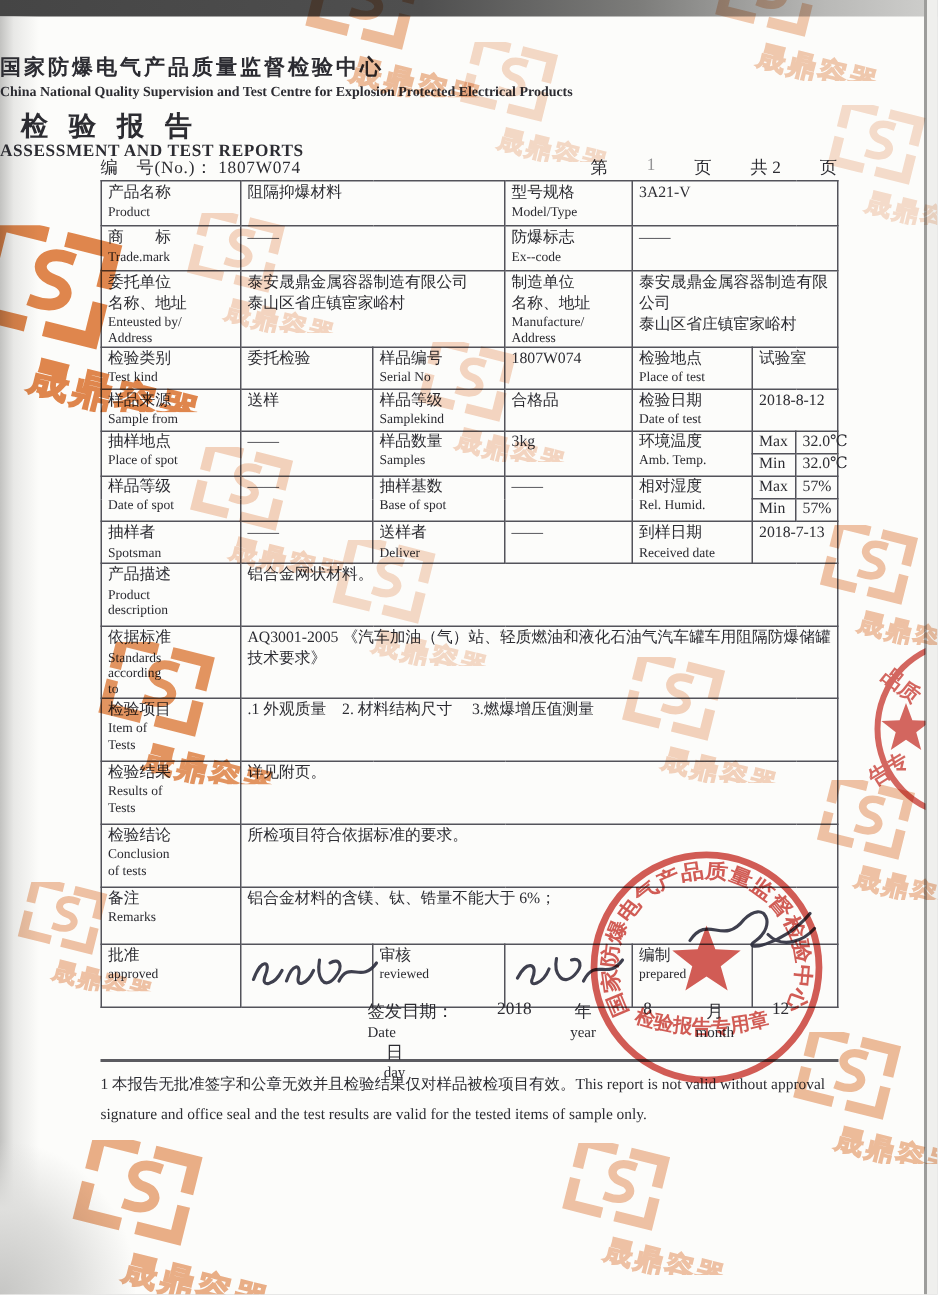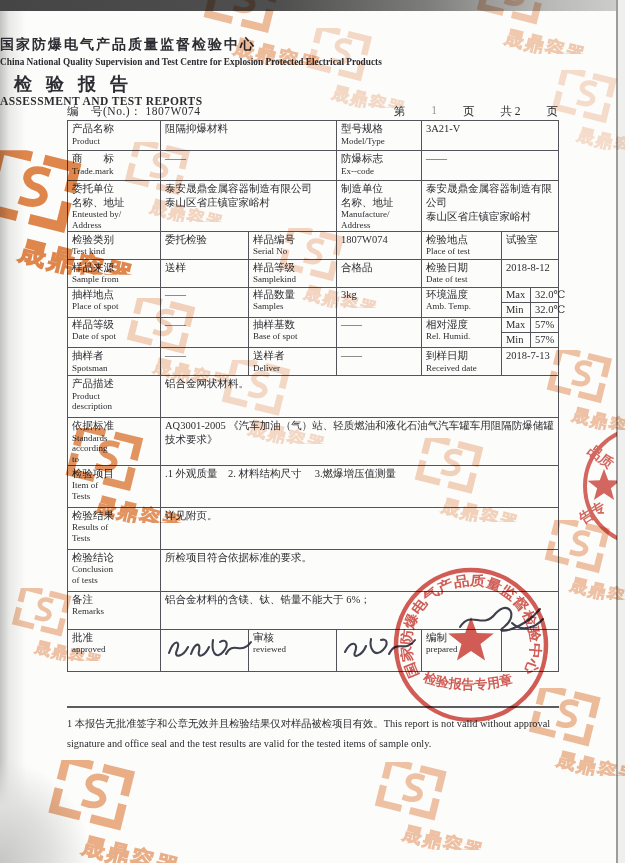--- a/index.html
+++ b/index.html
@@ -383,20 +383,29 @@
         <td class="sig-cell" colspan="2"></td>
       </tr>
     </tbody>
   </table>
 
   <svg class="big-sig sig" width="96" height="46" viewBox="0 0 96 46">
     <path d="M8,30 C20,12 30,34 44,16 C58,2 66,20 52,30 C40,38 70,34 88,12"></path>
     <path d="M60,26 C70,36 84,30 91,22"></path>
   </svg>
 
+  <div class="issue-row">
+    <span class="ib w-lab"><b>签发日期：</b><i>Date</i></span>
+    <span class="ib w-yr"><b>2018</b></span>
+    <span class="ib w-cn1"><b>年</b><i>year</i></span>
+    <span class="ib w-mo"><b>8</b></span>
+    <span class="ib w-cn2"><b>月</b><i>month</i></span>
+    <span class="ib w-dy"><b>12</b></span>
+    <span class="ib w-cn3"><b>日</b><i>day</i></span>
+  </div>
 
   <div class="rule"></div>
 
   <div class="notes">
     <div class="notes-body">
       <p><span>1 本报告无批准签字和公章无效并且检验结果仅对样品被检项目有效。</span><span class="en-note">This report is not valid without approval signature and office seal and the test results are valid for the tested items of sample only.</span></p>
     </div>
   </div>
 
   <svg class="seal" viewBox="0 0 164 164">

